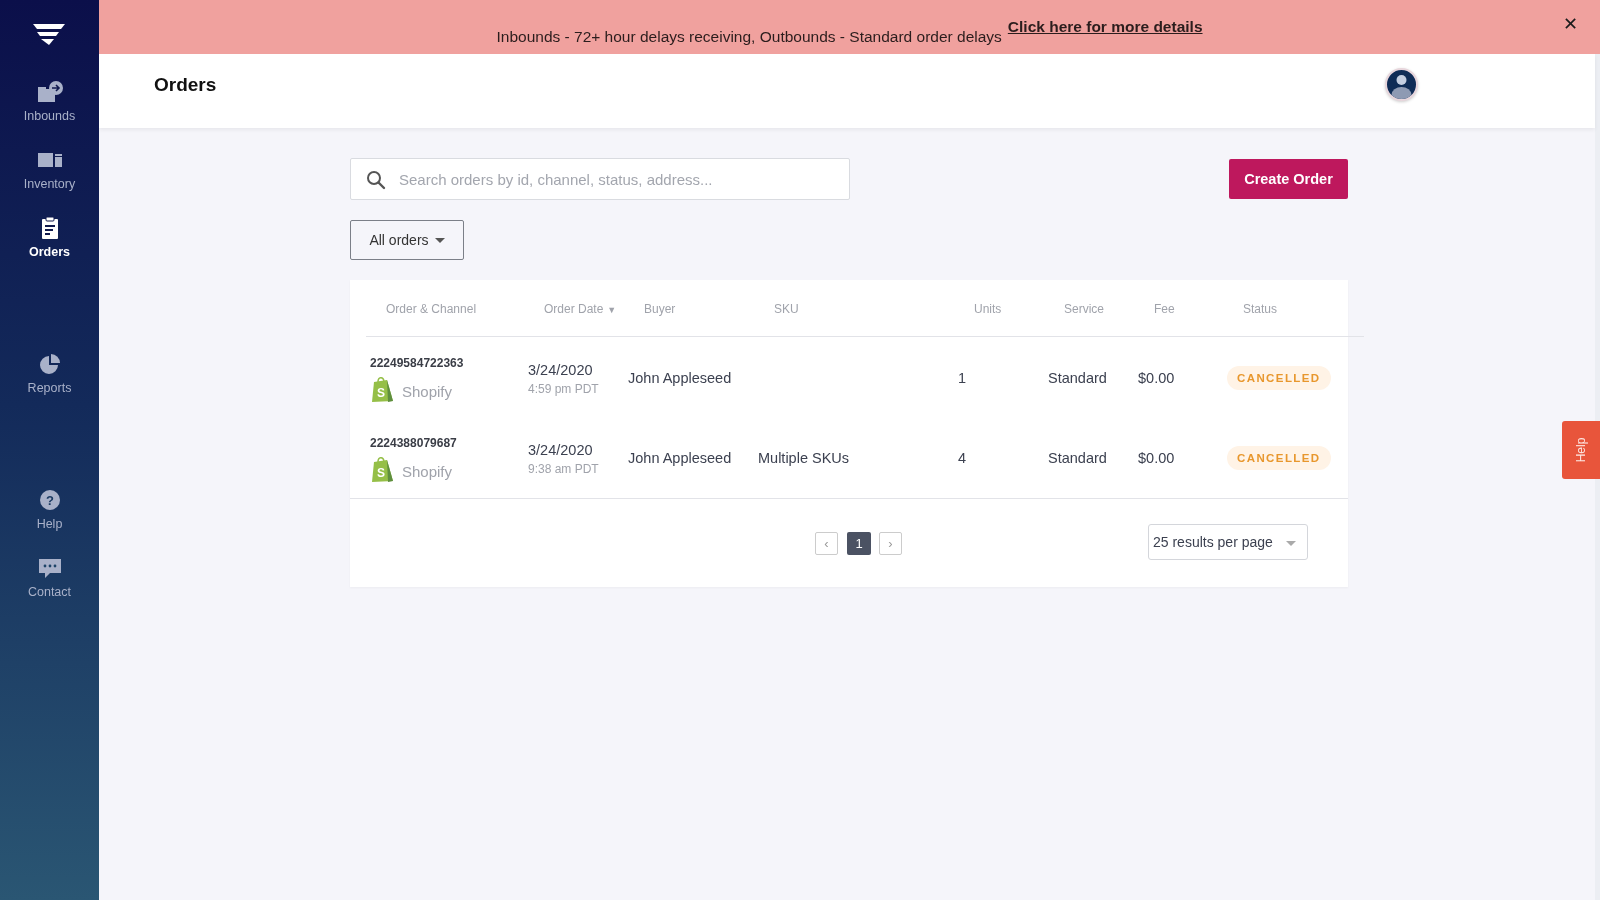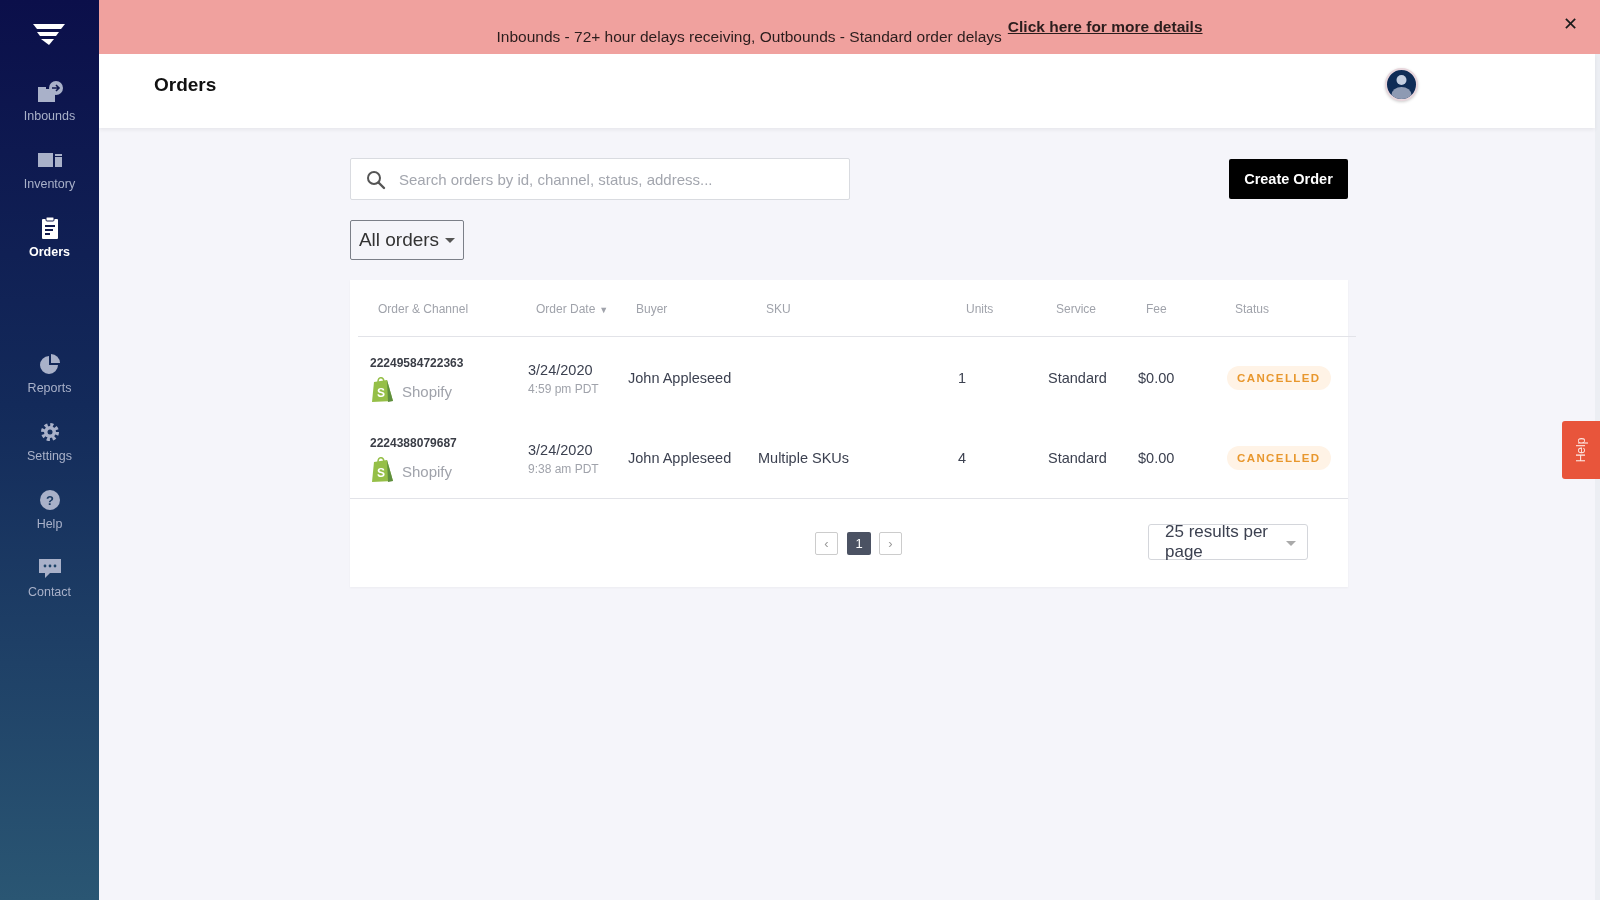--- a/index.html
+++ b/index.html
@@ -31,50 +31,50 @@
     background: #0f2c56; border: 2px solid #e8d6dc; overflow: hidden; box-shadow: 0 1px 3px rgba(0,0,0,.2); }
   .scrollstrip { position: absolute; right: 0; top: 54px; width: 5px; height: 846px; background: #eceef3; }
 
   
   .search { position: absolute; left: 350px; top: 158px; width: 500px; height: 42px; background: #fff;
     border: 1px solid #d9dbe0; border-radius: 2px; }
   .search .s-ico { position: absolute; left: 15px; top: 11px; width: 20px; height: 20px; }
   .search input { position: absolute; left: 48px; top: 0; width: 440px; height: 40px; border: none; outline: none;
     font-family: "Liberation Sans", sans-serif; font-size: 15px; color: #333; background: transparent; }
   .search input::placeholder { color: #a3a6ae; }
-  .create-btn { position: absolute; left: 1229px; top: 159px; width: 119px; height: 40px; background: #000000;
+  .create-btn { position: absolute; left: 1229px; top: 159px; width: 119px; height: 40px; background: #be185d;
     color: #fff; font-weight: bold; font-size: 14.5px; border: none; border-radius: 2px; cursor: pointer; }
   .filter-btn { position: absolute; left: 350px; top: 220px; width: 114px; height: 40px; background: #f5f5fa;
-    border: 1px solid #7b7f88; border-radius: 2px; font-size: 19px; color: #333; display: flex; align-items: center;
+    border: 1px solid #7b7f88; border-radius: 2px; font-size: 14px; color: #333; display: flex; align-items: center;
     justify-content: center; cursor: pointer; font-family: "Liberation Sans", sans-serif; }
   .caret { display: inline-block; width: 0; height: 0; border-left: 5px solid transparent; border-right: 5px solid transparent;
     border-top: 5px solid #555; margin-left: 6px; }
 
   
   .card { position: absolute; left: 350px; top: 280px; width: 998px; height: 307px; background: #fff;
     box-shadow: 0 1px 2px rgba(0,0,0,0.04); }
-  .thead { position: absolute; left: 8px; top: 0; width: 100%; height: 57px; border-bottom: 1px solid #e2e3e8; }
+  .thead { position: absolute; left: 16px; top: 0; width: 100%; height: 57px; border-bottom: 1px solid #e2e3e8; }
   .th { position: absolute; top: 22px; font-size: 12px; color: #a0a3ab; }
   .th .sort { font-size: 9px; margin-left: 4px; }
   .row { position: absolute; left: 0; width: 100%; height: 80px; }
   .row .order-id { position: absolute; left: 20px; top: 18px; font-size: 12px; font-weight: bold; color: #3a3d46; }
   .row .shop-ico { position: absolute; left: 20px; top: 37px; width: 25px; height: 28px; }
   .row .channel { position: absolute; left: 52px; top: 45px; font-size: 15px; color: #a0a3ab; }
   .row .date { position: absolute; left: 178px; top: 24px; font-size: 14.5px; color: #3c4150; }
   .row .time { position: absolute; left: 178px; top: 44px; font-size: 12px; color: #a0a3ab; }
   .row .cell { position: absolute; top: 32px; font-size: 14.5px; color: #3c4150; }
   .badge { position: absolute; left: 877px; top: 28px; height: 24px; padding: 0 10px; border-radius: 12px; background: #fff3e6;
     color: #e8972d; font-size: 11.5px; font-weight: bold; letter-spacing: 1.4px; line-height: 24px; }
   .tfoot { position: absolute; left: 0; top: 218px; width: 100%; height: 89px; border-top: 1px solid #e2e3e8; }
   .pg-btn { position: absolute; top: 33px; width: 23px; height: 23px; border: 1px solid #ccc; border-radius: 2px; background: #fff;
     color: #999; font-size: 13px; text-align: center; line-height: 21px; cursor: pointer; }
   .pg-current { position: absolute; left: 497px; top: 33px; width: 24px; height: 23px; background: #4b5263; border-radius: 2px;
     color: #fff; font-size: 13px; text-align: center; line-height: 23px; cursor: pointer; }
   .per-page { position: absolute; left: 798px; top: 25px; width: 160px; height: 36px; border: 1px solid #d4d6db; border-radius: 3px;
-    background: #fff; display: flex; align-items: center; padding-left: 16px; font-size: 17px; color: #3c4150; cursor: pointer; }
+    background: #fff; display: flex; align-items: center; padding-left: 4px; font-size: 14px; color: #3c4150; cursor: pointer; }
   .per-page .caret { position: absolute; right: 11px; top: 16px; border-top-color: #aaa; }
 
   
   .help-tab { position: absolute; left: 1562px; top: 421px; width: 38px; height: 58px; background: #e8553b;
     border-radius: 3px 0 0 3px; cursor: pointer; }
   .help-tab span { position: absolute; left: 50%; top: 50%; transform: translate(-50%, -50%) rotate(-90deg);
     color: #fde7e2; font-size: 12px; white-space: nowrap; }
 </style>
 </head>
 <body>
@@ -117,28 +117,20 @@
 
 
   <div class="nav-item" style="top:352px">
     <svg class="ico" viewBox="0 0 26 24">
       <path d="M12 4 A9 9 0 1 0 21 13 H12 Z" fill="#a9b1c9"></path>
       <path d="M14 2 A9 9 0 0 1 23 11 H14 Z" fill="#a9b1c9"></path>
     </svg>
     <span class="lbl">Reports</span>
   </div>
 
-  <div class="nav-item" style="top:420px">
-    <svg class="ico" viewBox="0 0 26 24">
-      <circle cx="13" cy="12" r="7" fill="none" stroke="#a9b1c9" stroke-width="4" stroke-dasharray="3 2.5"></circle>
-      <circle cx="13" cy="12" r="6" fill="#a9b1c9"></circle>
-      <circle cx="13" cy="12" r="2.5" fill="#17305c"></circle>
-    </svg>
-    <span class="lbl">Settings</span>
-  </div>
 
   <div class="nav-item" style="top:488px">
     <svg class="ico" viewBox="0 0 26 24">
       <circle cx="13" cy="12" r="10" fill="#a9b1c9"></circle>
       <text x="13" y="17" text-anchor="middle" font-size="13" font-weight="bold" fill="#1b3a62" font-family="Liberation Sans, sans-serif">?</text>
     </svg>
     <span class="lbl">Help</span>
   </div>
 
   <div class="nav-item" style="top:556px">

